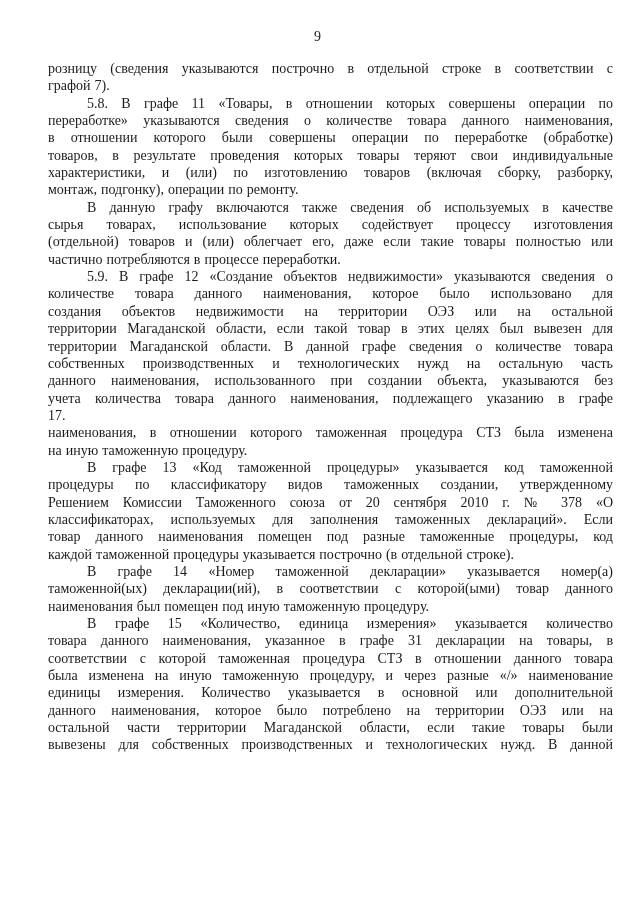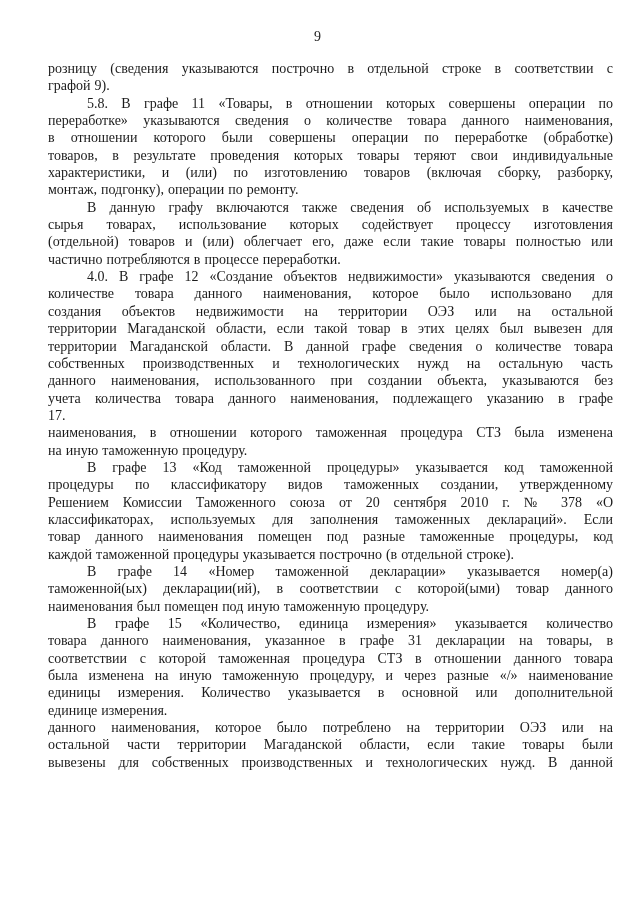--- a/index.html
+++ b/index.html
@@ -52,32 +52,32 @@
     text-indent: 39px;
   }
 </style>
 </head>
 <body>
 
 <div class="page">
   <div class="page-number">9</div>
   <div class="text-block" id="text-block">
       <div class="line">розницу (сведения указываются построчно в отдельной строке в соответствии с</div>
-      <div class="line para-end">графой 9).</div>
+      <div class="line para-end">графой 7).</div>
       <div class="line indent">5.8. В графе 11 «Товары, в отношении которых совершены операции по</div>
       <div class="line">переработке» указываются сведения о количестве товара данного наименования,</div>
       <div class="line">в отношении которого были совершены операции по переработке (обработке)</div>
       <div class="line">товаров, в результате проведения которых товары теряют свои индивидуальные</div>
       <div class="line">характеристики, и (или) по изготовлению товаров (включая сборку, разборку,</div>
       <div class="line para-end">монтаж, подгонку), операции по ремонту.</div>
       <div class="line indent">В данную графу включаются также сведения об используемых в качестве</div>
       <div class="line">сырья товарах, использование которых содействует процессу изготовления</div>
       <div class="line">(отдельной) товаров и (или) облегчает его, даже если такие товары полностью или</div>
       <div class="line para-end">частично потребляются в процессе переработки.</div>
-      <div class="line indent">4.0. В графе 12 «Создание объектов недвижимости» указываются сведения о</div>
+      <div class="line indent">5.9. В графе 12 «Создание объектов недвижимости» указываются сведения о</div>
       <div class="line">количестве товара данного наименования, которое было использовано для</div>
       <div class="line">создания объектов недвижимости на территории ОЭЗ или на остальной</div>
       <div class="line">территории Магаданской области, если такой товар в этих целях был вывезен для</div>
       <div class="line">территории Магаданской области. В данной графе сведения о количестве товара</div>
       <div class="line">собственных производственных и технологических нужд на остальную часть</div>
       <div class="line">данного наименования, использованного при создании объекта, указываются без</div>
       <div class="line">учета количества товара данного наименования, подлежащего указанию в графе</div>
       <div class="line para-end">17.</div>
       <div class="line">наименования, в отношении которого таможенная процедура СТЗ была изменена</div>
       <div class="line para-end">на иную таможенную процедуру.</div>
@@ -88,18 +88,17 @@
       <div class="line">товар данного наименования помещен под разные таможенные процедуры, код</div>
       <div class="line para-end">каждой таможенной процедуры указывается построчно (в отдельной строке).</div>
       <div class="line indent">В графе 14 «Номер таможенной декларации» указывается номер(а)</div>
       <div class="line">таможенной(ых) декларации(ий), в соответствии с которой(ыми) товар данного</div>
       <div class="line para-end">наименования был помещен под иную таможенную процедуру.</div>
       <div class="line indent">В графе 15 «Количество, единица измерения» указывается количество</div>
       <div class="line">товара данного наименования, указанное в графе 31 декларации на товары, в</div>
       <div class="line">соответствии с которой таможенная процедура СТЗ в отношении данного товара</div>
       <div class="line">была изменена на иную таможенную процедуру, и через разные «/» наименование</div>
       <div class="line">единицы измерения. Количество указывается в основной или дополнительной</div>
-      <div class="line para-end">единице измерения.</div>
       <div class="line">данного наименования, которое было потреблено на территории ОЭЗ или на</div>
       <div class="line">остальной части территории Магаданской области, если такие товары были</div>
       <div class="line">вывезены для собственных производственных и технологических нужд. В данной</div>
     </div>
 </div>
 
 </body></html>

